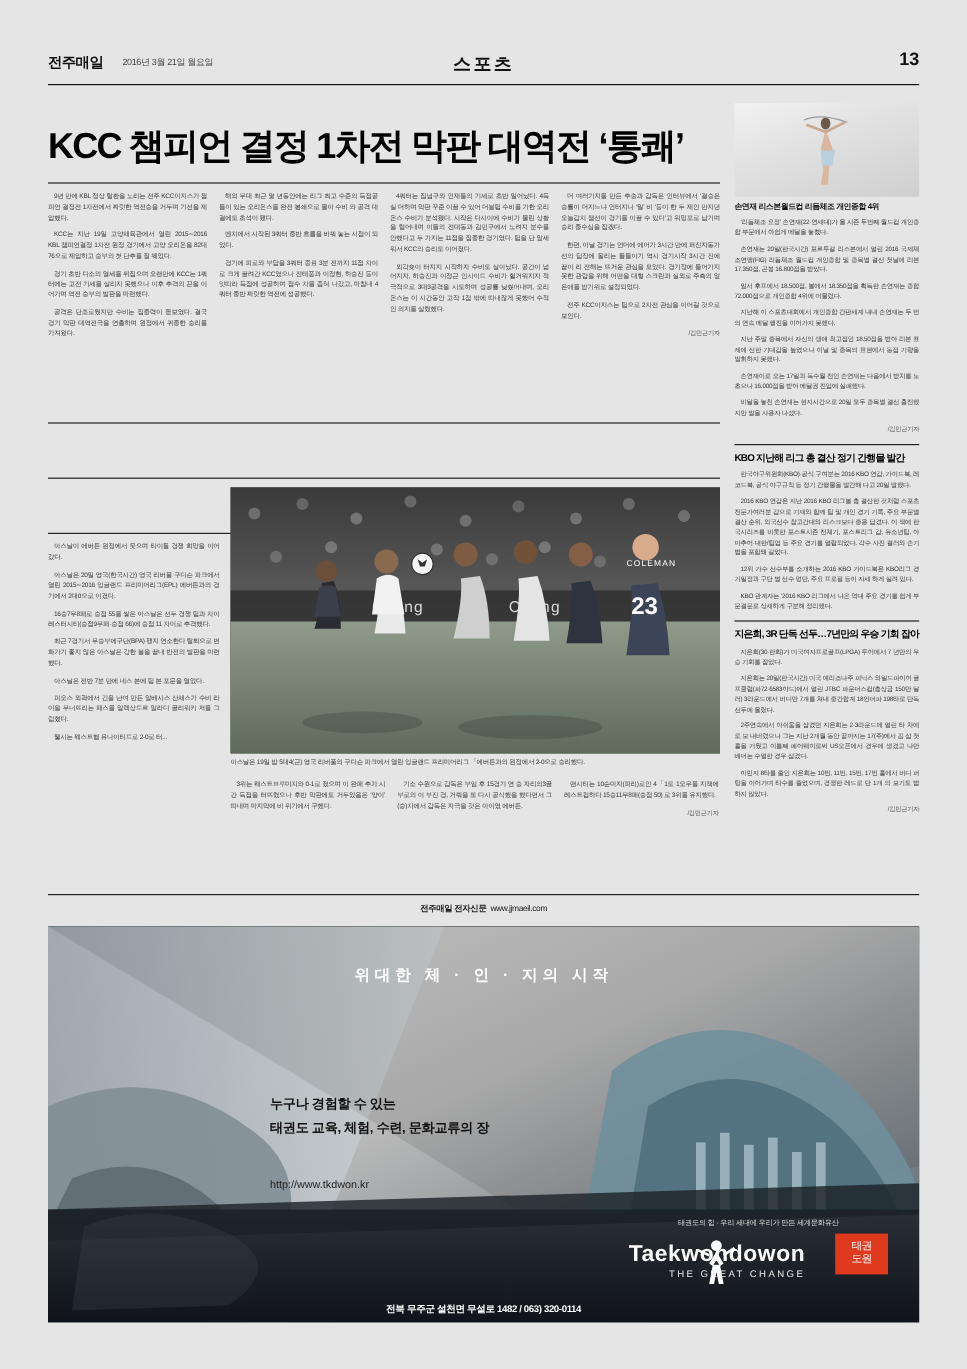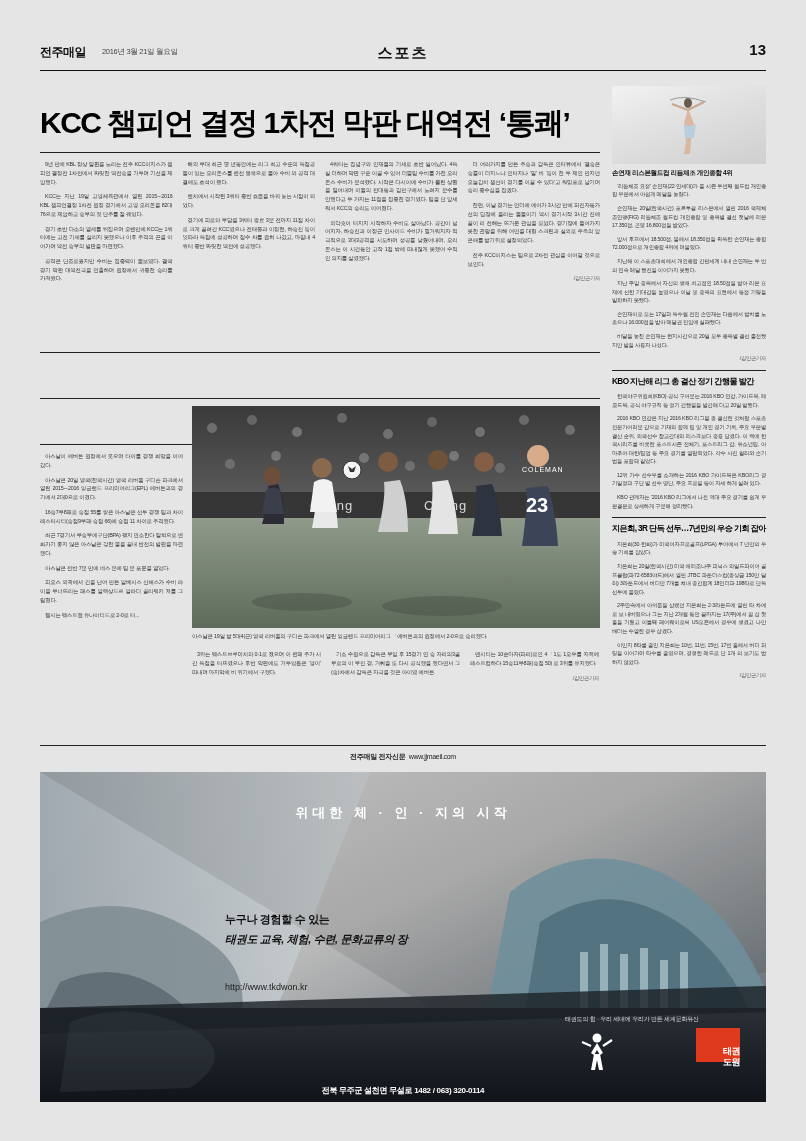--- a/index.html
+++ b/index.html
@@ -61,27 +61,27 @@
   
   .rule-bot{position:absolute;left:40px;top:745px;width:726px;border-top:1px solid #222;}
   .footer{position:absolute;left:0;top:752px;width:806px;text-align:center;font-size:7px;color:#222;letter-spacing:-0.3px;}
   .footer b{font-weight:bold;}
 
   
   .ad{position:absolute;left:40px;top:772px;width:726px;height:330px;overflow:hidden;background:#111;}
   .ad-title{position:absolute;left:50%;transform:translateX(-50%);top:22px;font-size:13px;font-weight:bold;color:#fff;letter-spacing:4px;white-space:nowrap;margin-top:10px;}
   .ad-logo{position:absolute;left:90px;top:48px;font-size:55px;font-weight:bold;color:#111;letter-spacing:6px;white-space:nowrap;}
   .ad-sub1{position:absolute;left:185px;top:140px;font-size:11px;font-weight:bold;color:#111;letter-spacing:-0.3px;}
-  .ad-sub2{position:absolute;left:185px;top:160px;font-size:11px;font-weight:bold;color:#111;letter-spacing:-0.3px;font-style:italic;}
+  .ad-sub2{position:absolute;left:185px;top:160px;font-size:11px;font-weight:bold;color:#111;letter-spacing:-0.3px;}
   .ad-url{position:absolute;left:185px;top:180px;font-size:9px;color:#222;margin-top:30px;}
   .ad-slogan{position:absolute;left:525px;top:243px;font-size:6px;color:#ddd;letter-spacing:-0.2px;white-space:nowrap;}
   .ad-brand{position:absolute;right:95px;bottom:36px;text-align:right;}
   .ad-brand .b1{font-size:19px;font-weight:bold;color:#fff;letter-spacing:0.5px;}
   .ad-brand .b2{font-size:8px;color:#e8e8e8;letter-spacing:2px;}
-  .ad-badge{position:absolute;right:26px;bottom:40px;width:44px;height:34px;background:#e03a1e;color:#fff;font-size:9px;font-weight:bold;line-height:1.25;text-align:right;padding-top:18px;box-sizing:border-box;letter-spacing:-0.5px;}
+  .ad-badge{position:absolute;right:26px;bottom:40px;width:44px;height:34px;background:#e03a1e;color:#fff;font-size:9px;font-weight:normal;line-height:1.25;text-align:center;padding-top:5px;box-sizing:border-box;letter-spacing:-0.5px;}
   .ad-addr{position:absolute;left:50%;transform:translateX(-50%);bottom:6px;font-size:8px;color:#fff;letter-spacing:-0.3px;white-space:nowrap;font-weight:bold;}
   .ad-fig{position:absolute;right:152px;bottom:30px;width:34px;height:40px;}
 </style>
 </head>
 <body>
 
 <div class="page">
 
   <div class="masthead">
     <div class="mh-title">전주매일</div>
@@ -305,18 +305,22 @@
     <div class="ad-sub2">태권도 교육, 체험, 수련, 문화교류의 장</div>
     <div class="ad-url">http://www.tkdwon.kr</div>
     <div class="ad-slogan">태권도의 힘 · 우리 세대에 우리가 만든 세계문화유산</div>
     <svg class="ad-fig" viewBox="0 0 34 40">
       <circle cx="17" cy="6" r="4.5" fill="#fff"></circle>
       <path d="M17 11 l-6 10 l3 2 l3 -5 l3 5 l3 -2 z" fill="#fff"></path>
       <path d="M14 22 l-3 16 h4 l2 -10 l2 10 h4 l-3 -16 z" fill="#fff"></path>
       <path d="M11 14 L2 10" stroke="#fff" stroke-width="2.2"></path>
       <path d="M23 14 L32 8" stroke="#fff" stroke-width="2.2"></path>
     </svg>
+    <div class="ad-brand">
+      <div class="b1">Taekwondowon</div>
+      <div class="b2">THE GREAT CHANGE</div>
+    </div>
     <div class="ad-badge" style="white-space:pre-line">태권
 도원</div>
     <div class="ad-addr">전북 무주군 설천면 무설로 1482 / 063) 320-0114</div>
   </div>
 
 </div>
 
 </body></html>

